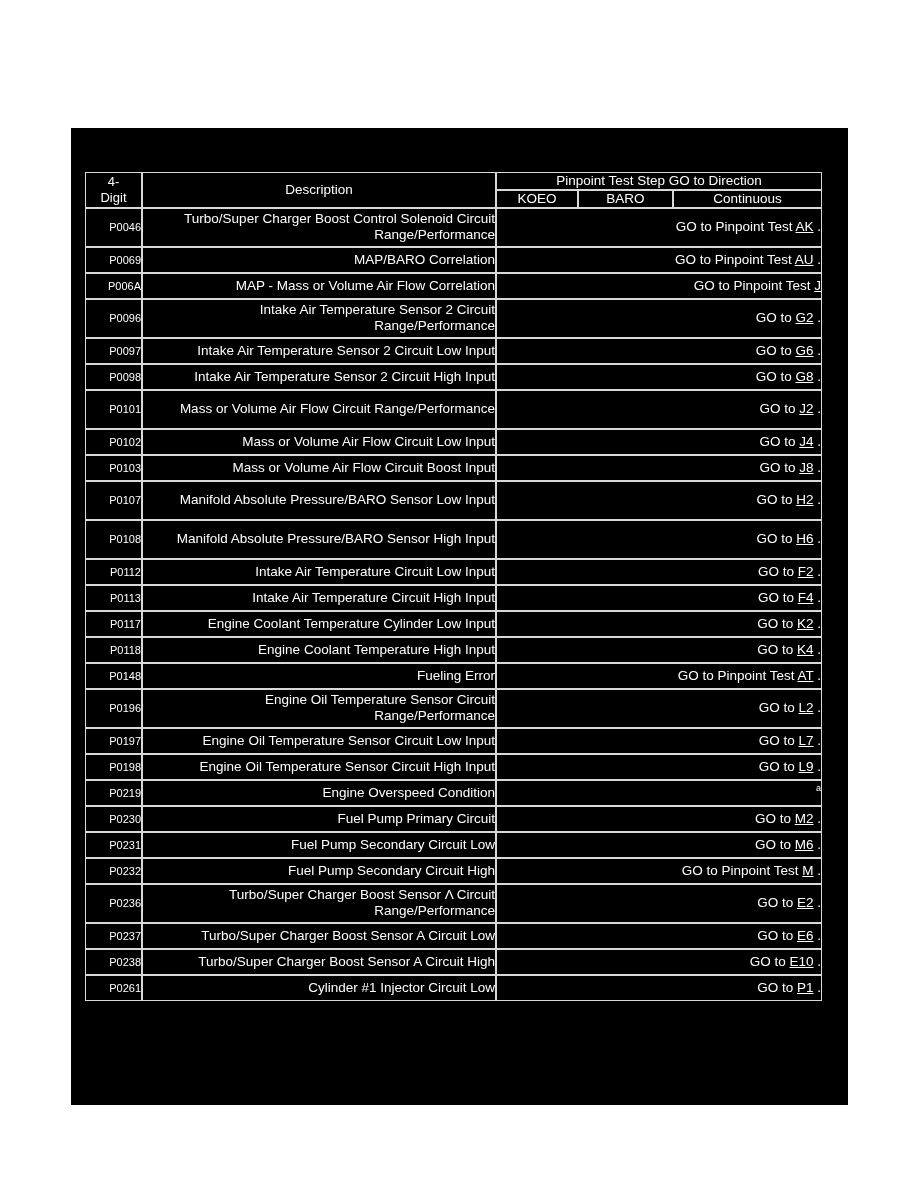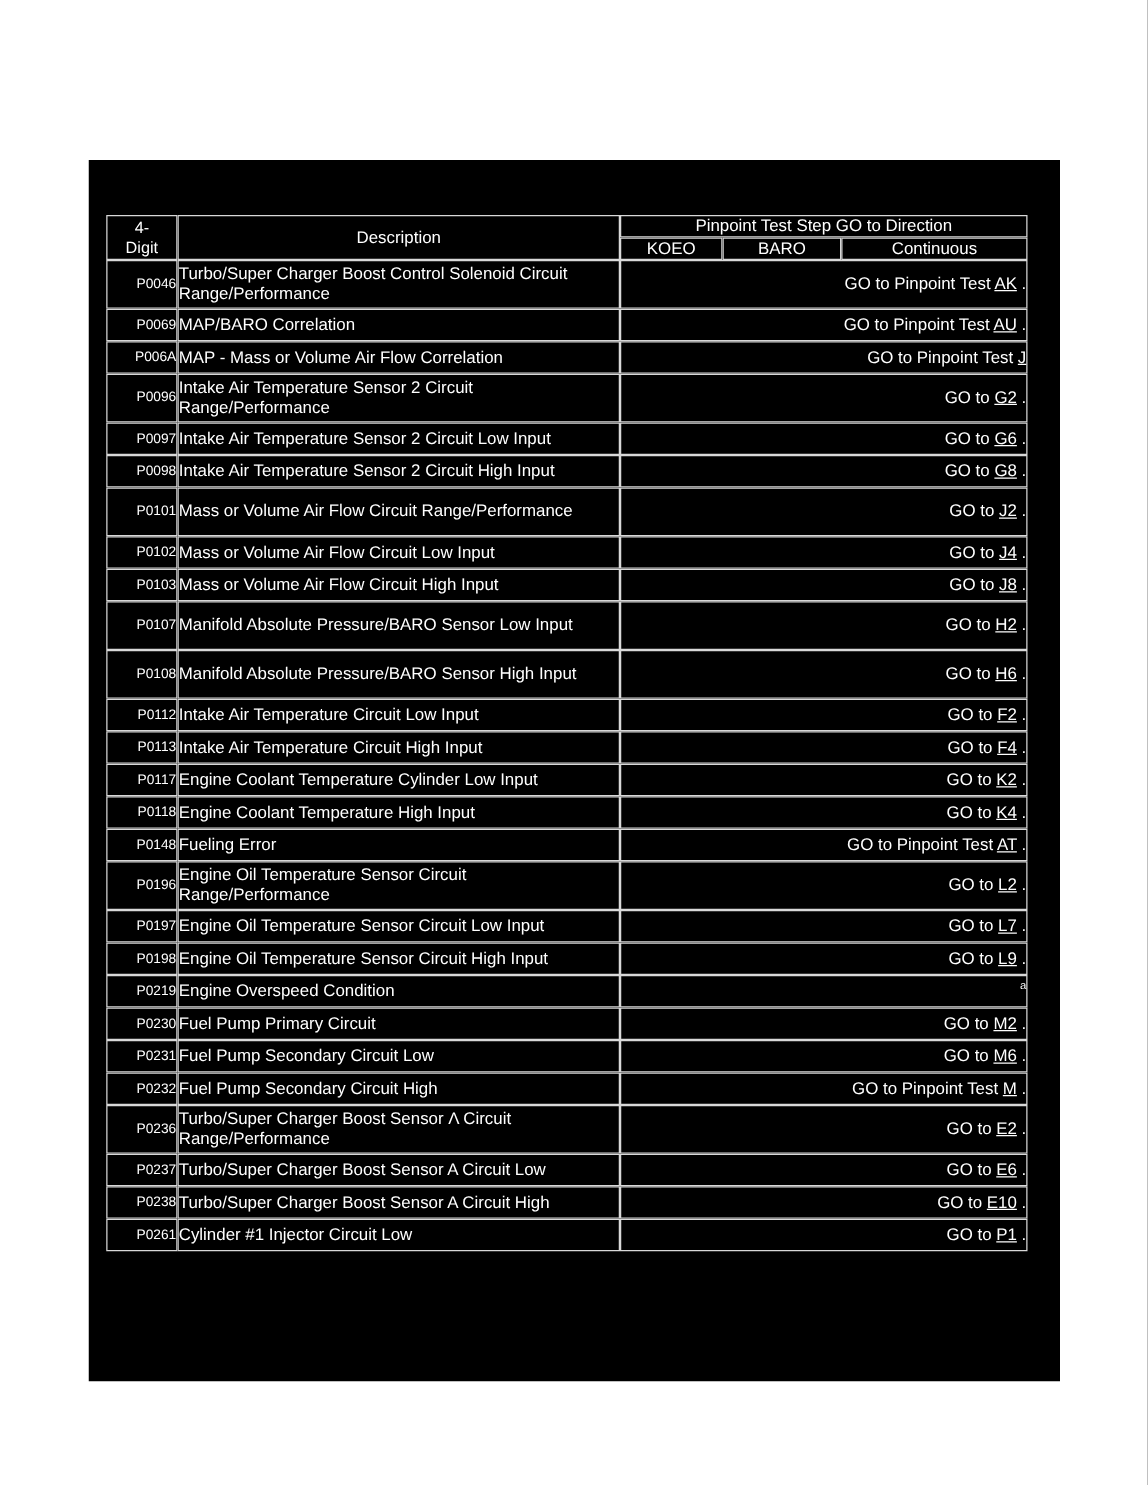--- a/index.html
+++ b/index.html
@@ -83,21 +83,21 @@
   }
 
   
   td.code {
     text-align: right;
     font-size: 11px;
     padding: 3px 2px;
     white-space: nowrap;
   }
   td.desc {
-    text-align: left;
+    text-align: right;
     font-size: 13.5px;
     padding: 3px 5px;
     line-height: 1.22;
   }
   td.action {
     text-align: right;
     font-size: 13.5px;
     padding: 3px 4px;
     line-height: 1.22;
   }
@@ -180,21 +180,21 @@
             <td class="desc">Mass or Volume Air Flow Circuit Range/Performance</td>
             <td class="action" colspan="3"><span>GO to </span><span class="ref">J2</span><span> .</span></td>
           </tr>
           <tr class="r1">
             <td class="code">P0102</td>
             <td class="desc">Mass or Volume Air Flow Circuit Low Input</td>
             <td class="action" colspan="3"><span>GO to </span><span class="ref">J4</span><span> .</span></td>
           </tr>
           <tr class="r1">
             <td class="code">P0103</td>
-            <td class="desc">Mass or Volume Air Flow Circuit High Input</td>
+            <td class="desc">Mass or Volume Air Flow Circuit Boost Input</td>
             <td class="action" colspan="3"><span>GO to </span><span class="ref">J8</span><span> .</span></td>
           </tr>
           <tr class="r2">
             <td class="code">P0107</td>
             <td class="desc">Manifold Absolute Pressure/BARO Sensor Low Input</td>
             <td class="action" colspan="3"><span>GO to </span><span class="ref">H2</span><span> .</span></td>
           </tr>
           <tr class="r2">
             <td class="code">P0108</td>
             <td class="desc">Manifold Absolute Pressure/BARO Sensor High Input</td>

